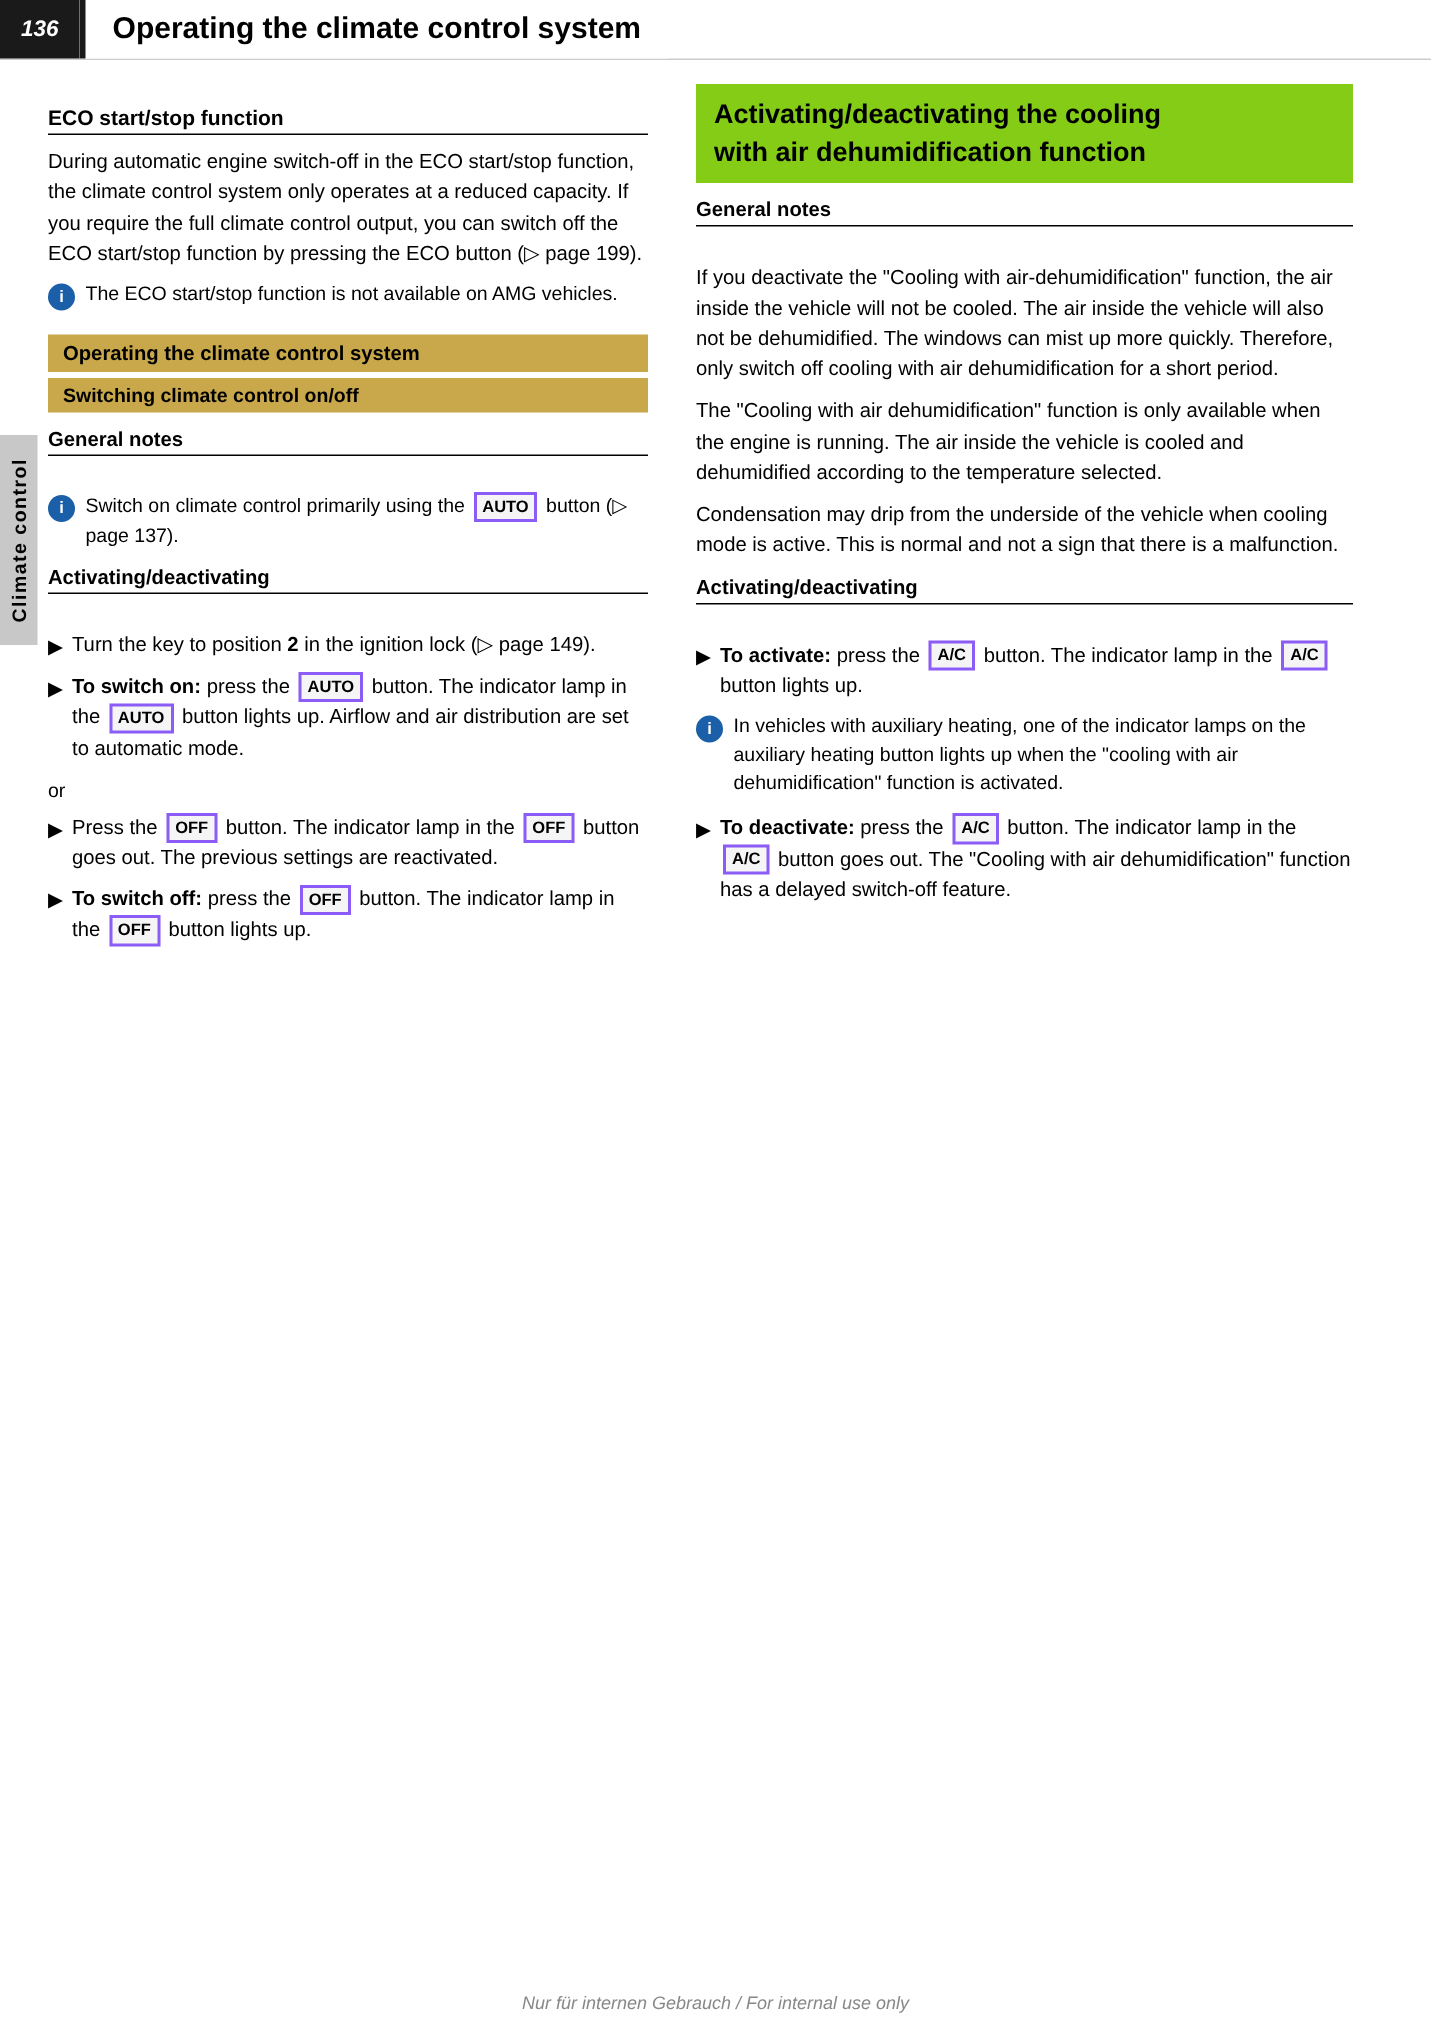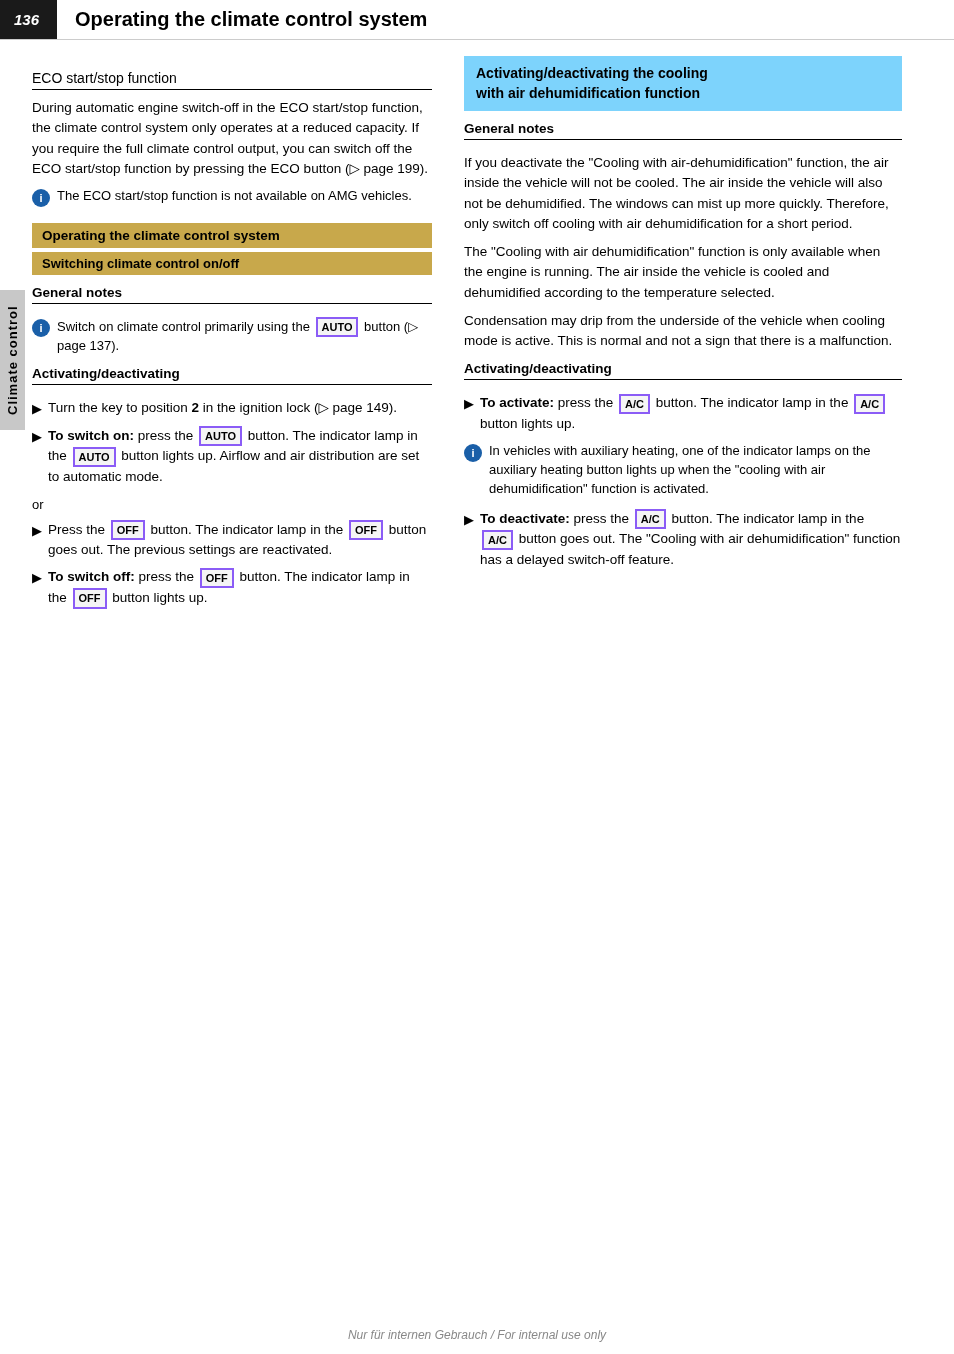--- a/index.html
+++ b/index.html
@@ -79,33 +79,33 @@
     }
 
     .right-column {
       width: 450px;
       padding-left: 12px;
     }
 
     
     .section-heading {
       font-size: 14px;
-      font-weight: normal;
+      font-weight: bold;
       border-bottom: 1.5px solid #000;
       padding-bottom: 3px;
       margin-bottom: 8px;
       margin-top: 14px;
     }
 
     .sub-section-heading {
       font-size: 13.5px;
       font-weight: bold;
       border-bottom: 1px solid #000;
       padding-bottom: 3px;
-      margin-bottom: 13px;
+      margin-bottom: 24px;
       margin-top: 10px;
     }
 
     
     .highlight-bar {
       background: #c8a84b;
       color: #000;
       font-weight: bold;
       font-size: 13.5px;
       padding: 5px 10px;
@@ -117,24 +117,24 @@
       background: #c8a84b;
       color: #000;
       font-weight: bold;
       font-size: 13px;
       padding: 4px 10px;
       margin-bottom: 4px;
     }
 
     
     .highlight-box-right {
-      background: #7dd3fc;
-      color: #000;
-      font-weight: bold;
-      font-size: 14px;
+      background: #84cc16;
+      color: #000;
+      font-weight: bold;
+      font-size: 18px;
       padding: 8px 12px;
       margin-bottom: 10px;
       line-height: 1.4;
     }
 
     p {
       margin-bottom: 8px;
       line-height: 1.5;
     }
 

